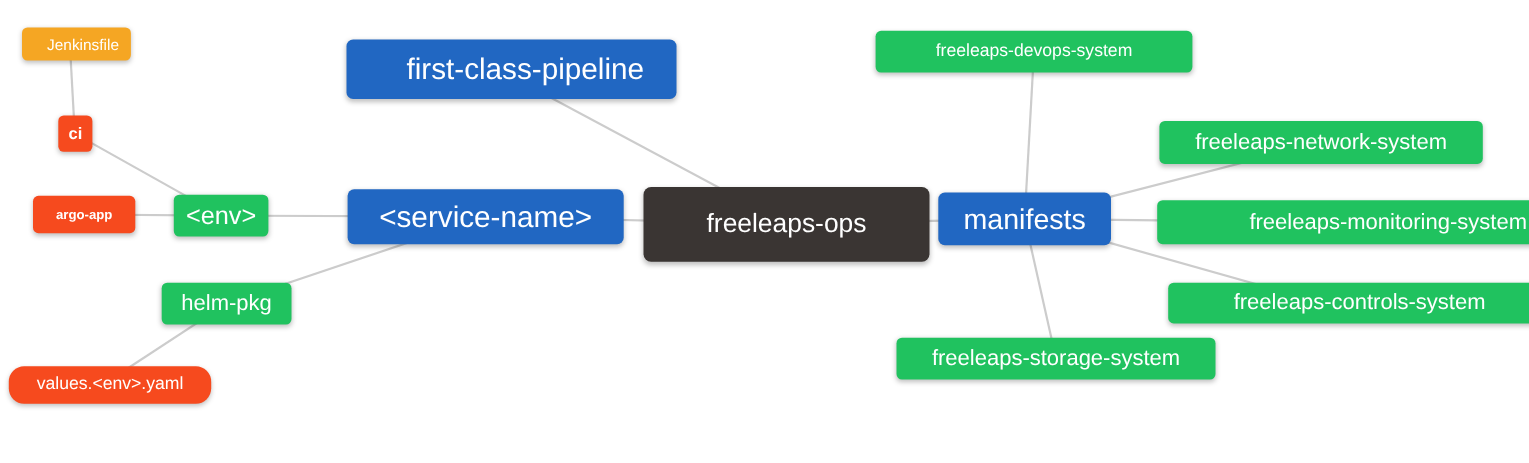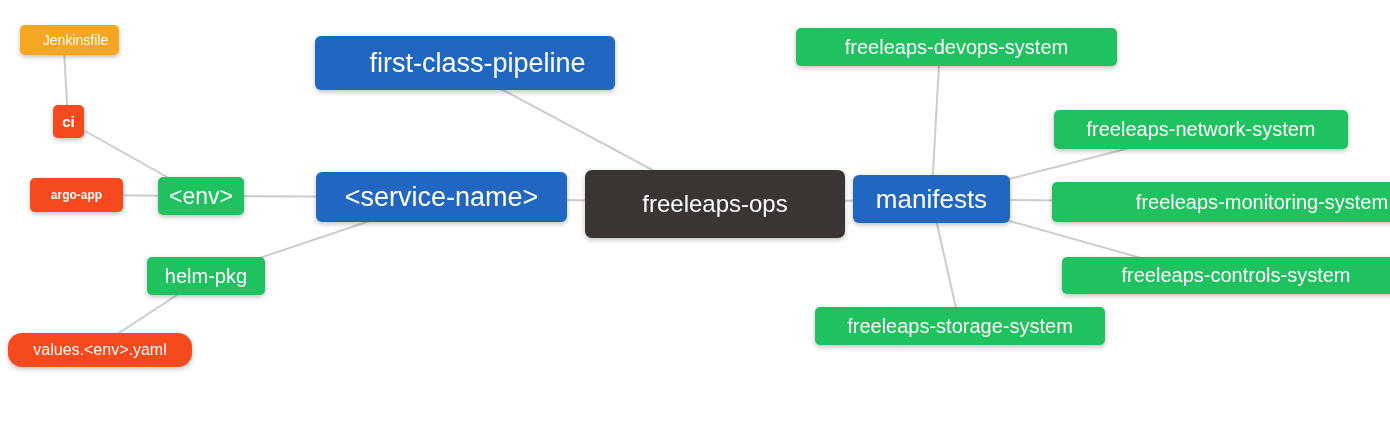--- a/index.html
+++ b/index.html
@@ -55,21 +55,21 @@
   <div class="node blue" style="left:315px;top:36px;width:275px;height:54px;font-size:27px;padding-left:25px;">first-class-pipeline</div>
 
   <div class="node blue" style="left:316px;top:172px;width:251px;height:50px;font-size:27px;">&lt;service-name&gt;</div>
 
   <div class="node blue" style="left:853px;top:175px;width:157px;height:48px;font-size:26px;">manifests</div>
 
   <div class="node green" style="left:158px;top:177px;width:86px;height:38px;font-size:23px;">&lt;env&gt;</div>
 
   <div class="node green" style="left:147px;top:257px;width:118px;height:38px;font-size:20px;">helm-pkg</div>
 
-  <div class="node green" style="left:796px;top:28px;width:321px;height:38px;font-size:20px;">freeleaps-devops-system</div>
+  <div class="node green" style="left:796px;top:28px;width:288px;height:38px;font-size:16px;">freeleaps-devops-system</div>
 
   <div class="node green" style="left:1054px;top:110px;width:294px;height:39px;font-size:20px;">freeleaps-network-system</div>
 
   <div class="node green" style="left:1052px;top:182px;width:324px;height:40px;font-size:20px;padding-left:48px;">freeleaps-monitoring-system</div>
 
   <div class="node green" style="left:1062px;top:257px;width:348px;height:37px;font-size:20px;">freeleaps-controls-system</div>
 
   <div class="node green" style="left:815px;top:307px;width:290px;height:38px;font-size:20px;">freeleaps-storage-system</div>
 
   <div class="node red" style="left:53px;top:105px;width:31px;height:33px;font-size:15px;font-weight:700;">ci</div>

